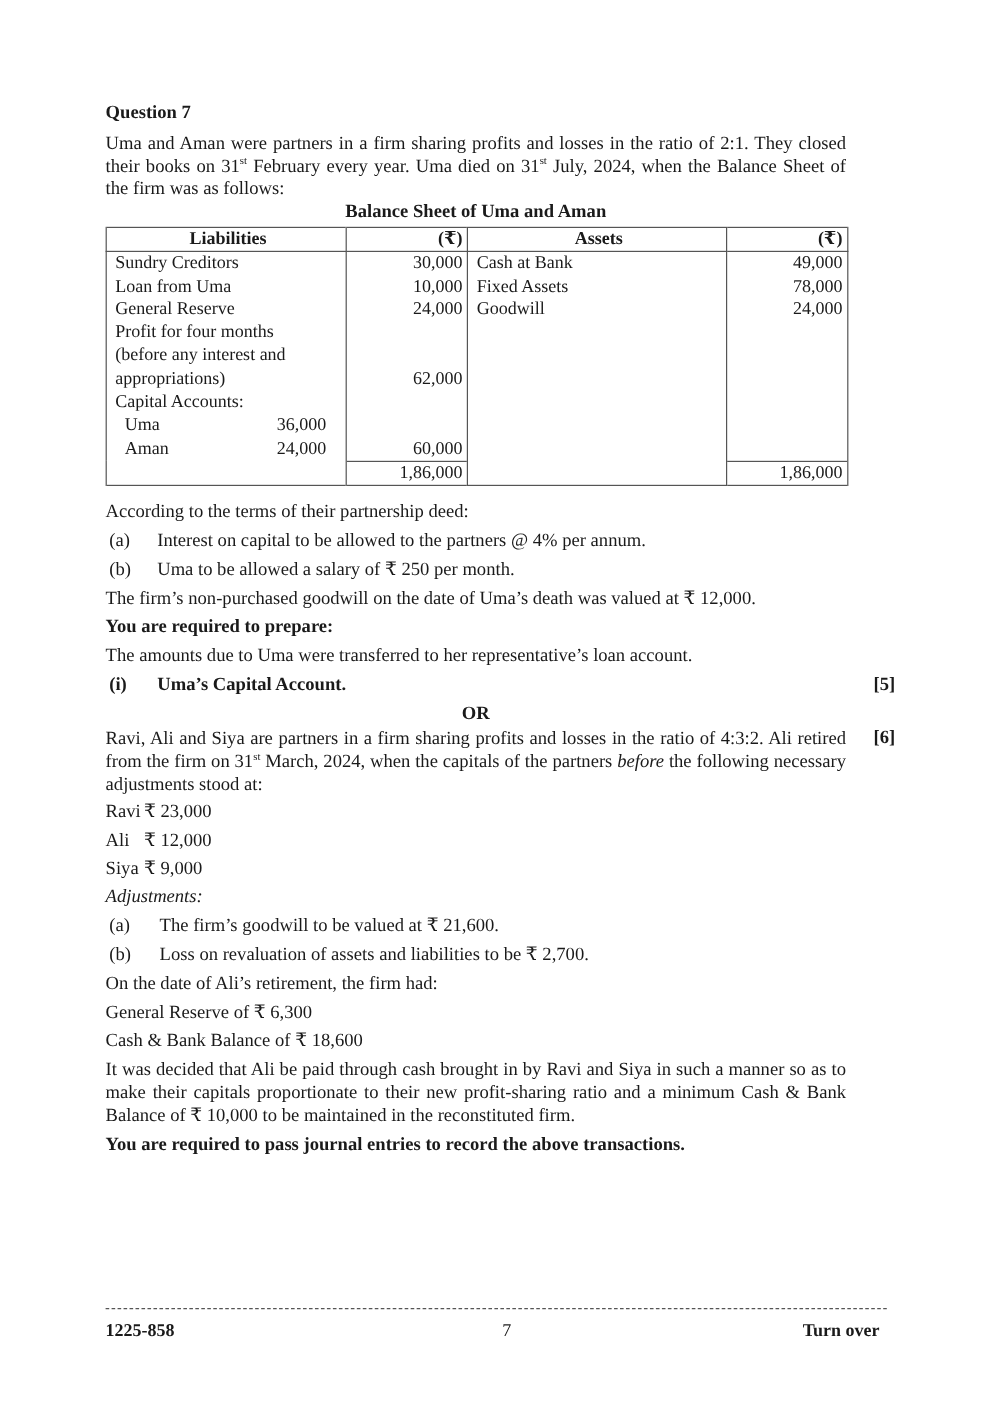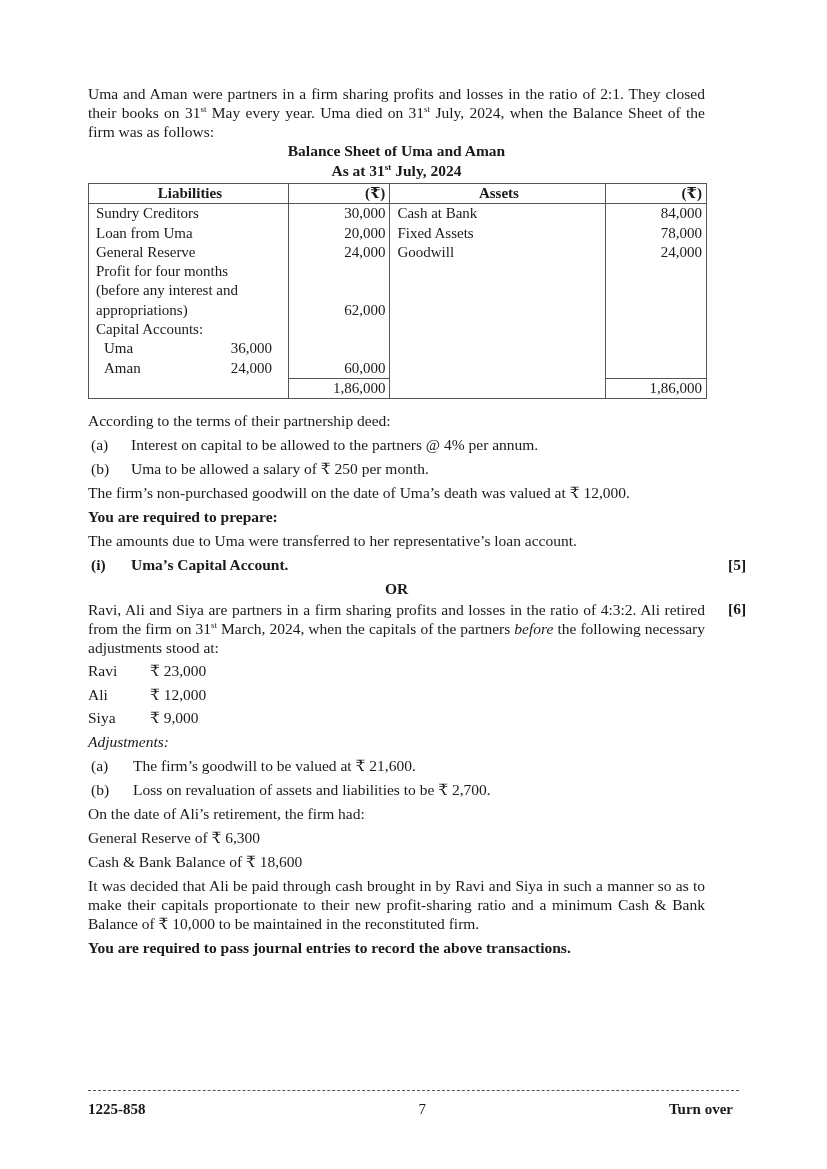--- a/index.html
+++ b/index.html
@@ -22,36 +22,36 @@
   .liab-row { display: flex; justify-content: space-between; }
   .liab-row .sub { width: 60px; text-align: right; margin-right: 12px; }
   .totrow td { border-top: 1px solid #555; }
   .block { margin-top: 6px; }
   .line { line-height: 19px; margin: 0 0 5px 0; }
   .item { display: flex; line-height: 19px; margin: 0 0 5px 0; }
   .item .lbl { width: 40px; padding-left: 3px; }
   .bold { font-weight: bold; }
   .marks { position: absolute; left: 640px; font-weight: bold; }
   .or { text-align: center; font-weight: bold; width: 617px; line-height: 19px; margin: 0 0 2px 0; }
-  .cap { display: flex; line-height: 19px; margin: 0 0 4.5px 0; gap: 30px; }
+  .cap { display: flex; line-height: 19px; margin: 0 0 4.5px 0; }
   .cap .nm { width: 30px; }
   .ital { font-style: italic; }
   .footer-rule { position: absolute; left: 88px; top: 1090px; width: 651px; border-top: 1px dashed #555; height: 0; }
   .footer { position: absolute; left: 88px; top: 1101px; width: 645px; display: flex; justify-content: space-between; font-weight: bold; font-size: 15px; }
   .footer .pg { font-weight: normal; margin-left: 30px; }
 </style>
 </head>
 <body>
 
 <div class="page">
+  <div class="q-title">Question 7</div>
 
-  <p class="para"><span>Uma and Aman were partners in a firm sharing profits and losses in the ratio of 2:1. They closed their books on 31</span><sup>st</sup><span> May every year. Uma died on 31</span><sup>st</sup><span> July, 2024, when the Balance Sheet of the firm was as follows:</span></p>
+  <p class="para"><span>Uma and Aman were partners in a firm sharing profits and losses in the ratio of 2:1. They closed their books on 31</span><sup>st</sup><span> February every year. Uma died on 31</span><sup>st</sup><span> July, 2024, when the Balance Sheet of the firm was as follows:</span></p>
 
   <div class="bs-title">Balance Sheet of Uma and Aman</div>
-  <div class="bs-title"><span>As at 31</span><sup>st</sup><span> July, 2024</span></div>
 
   <table class="bs">
     <tbody>
         <tr>
       <th class="c-liab">Liabilities</th>
       <th class="c-amt">(₹)</th>
       <th class="c-asset">Assets</th>
       <th class="c-aamt">(₹)</th>
     </tr>
     <tr>
@@ -84,40 +84,40 @@
               </div>
           <div class="liab-row">
                 <span style="padding-left:8px">Aman</span>
                 <span class="sub">24,000</span>
               </div>
         </div>
       </td>
       <td class="c-amt">
         <div class="cellwrap">
           <div>30,000</div>
-          <div>20,000</div>
+          <div>10,000</div>
           <div>24,000</div>
           <div style="height:19.3px"></div>
           <div style="height:19.3px"></div>
           <div>62,000</div>
           <div style="height:19.3px"></div>
           <div style="height:19.3px"></div>
           <div>60,000</div>
         </div>
       </td>
       <td class="c-asset" rowspan="2">
         <div class="cellwrap">
           <div>Cash at Bank</div>
           <div>Fixed Assets</div>
           <div>Goodwill</div>
         </div>
       </td>
       <td class="c-aamt">
         <div class="cellwrap">
-          <div>84,000</div>
+          <div>49,000</div>
           <div>78,000</div>
           <div>24,000</div>
         </div>
       </td>
     </tr>
     <tr class="totrow">
       <td class="c-liab" style="border-top:none"></td>
       <td class="c-amt">1,86,000</td>
       <td class="c-aamt">1,86,000</td>
     </tr>

